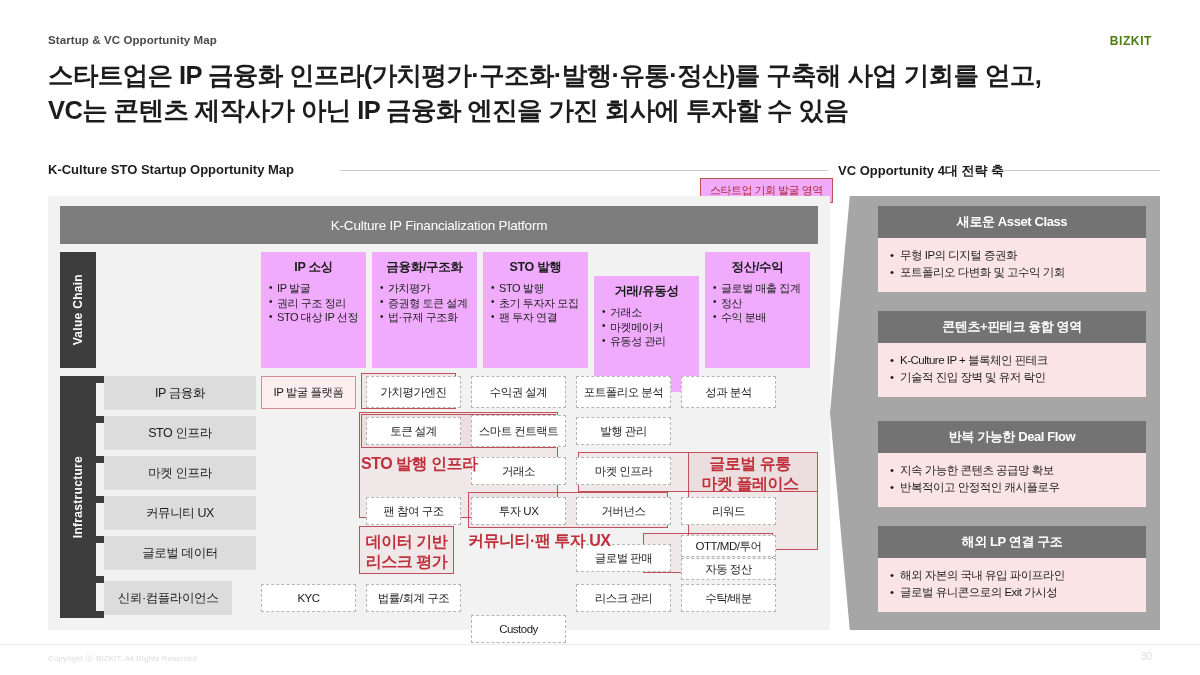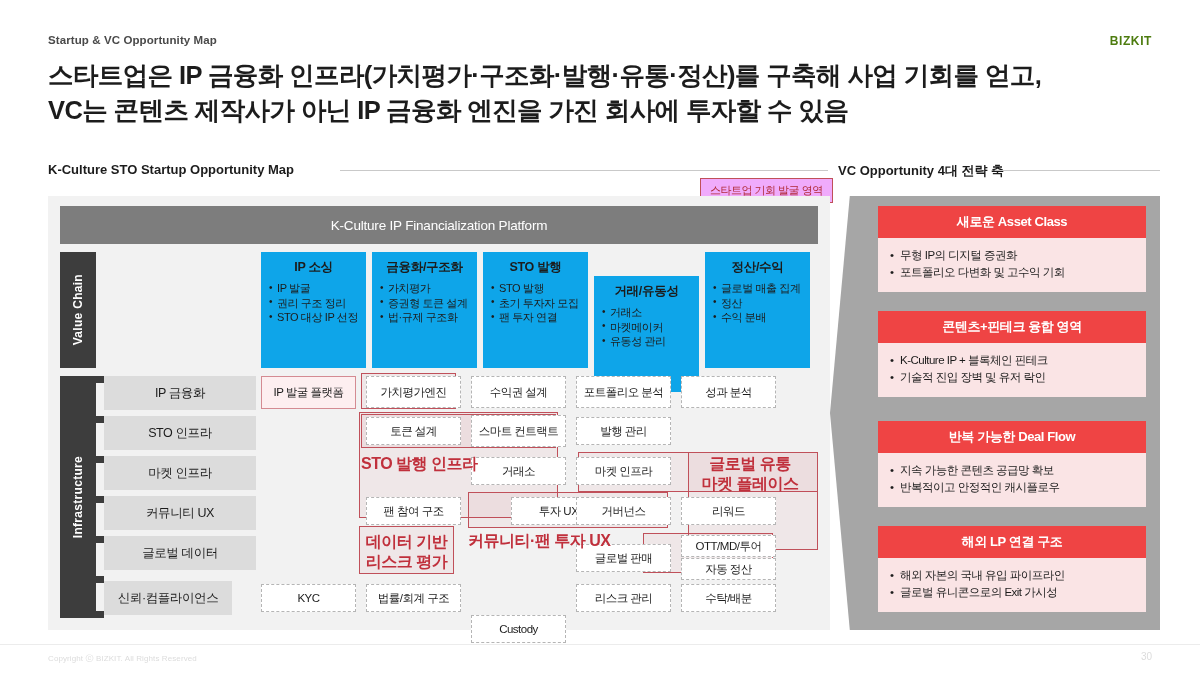--- a/index.html
+++ b/index.html
@@ -65,21 +65,21 @@
   .vbar-vc { left: 12px; top: 56px; width: 36px; height: 116px; }
   .vbar-infra { left: 12px; top: 180px; width: 36px; height: 242px; }
   
   .notch {
     position: absolute; left: 48px; width: 8px; height: 7px; background: #3d3d3d;
   }
 
   
   .vc-card {
     position: absolute; top: 56px; height: 116px;
-    background: #0ea5e9; padding: 7px 8px 6px 8px;
+    background: #f0abfc; padding: 7px 8px 6px 8px;
   }
   .vc-card h4 {
     font-size: 12.5px; font-weight: bold; color: #1c1c1c;
     text-align: center; margin-bottom: 5px; letter-spacing: -0.3px;
   }
   .vc-card ul { list-style: none; }
   .vc-card li {
     font-size: 11px; color: #1c1c1c; line-height: 1.32;
     padding-left: 8px; position: relative; letter-spacing: -0.4px;
   }
@@ -124,21 +124,21 @@
   }
 
   
   .chev {
     position: absolute; left: 830px; top: 196px;
     width: 330px; height: 434px; background: #a6a6a6;
     clip-path: polygon(6% 0%, 100% 0%, 100% 100%, 6% 100%, 0% 50%);
   }
   .vc-box { position: absolute; width: 268px; left: 878px; }
   .vc-box .hd {
-    background: #ef4444; color: #fff; height: 32px;
+    background: #737373; color: #fff; height: 32px;
     display: flex; align-items: center; justify-content: center;
     font-size: 13px; font-weight: bold; letter-spacing: -0.4px;
   }
   .vc-box .bd {
     background: #fae4e5; padding: 9px 12px 10px 12px;
   }
   .vc-box .bd li {
     list-style: none; font-size: 11.5px; color: #1c1c1c;
     line-height: 1.5; padding-left: 10px; position: relative; letter-spacing: -0.5px;
   }
@@ -263,21 +263,21 @@
     <div class="cell" style="left:633px; top:180px; width:95px; height:32px;">성과 분석</div>
 
     <div class="cell" style="left:318px; top:221px; width:95px; height:28px;">토큰 설계</div>
     <div class="cell" style="left:423px; top:219px; width:95px; height:32px;">스마트 컨트랙트</div>
     <div class="cell" style="left:528px; top:221px; width:95px; height:28px;">발행 관리</div>
 
     <div class="cell" style="left:423px; top:261px; width:95px; height:28px;">거래소</div>
     <div class="cell" style="left:528px; top:261px; width:95px; height:28px;">마켓 인프라</div>
 
     <div class="cell" style="left:318px; top:301px; width:95px; height:28px;">팬 참여 구조</div>
-    <div class="cell" style="left:423px; top:301px; width:95px; height:28px;margin-left:40px;">투자 UX</div>
+    <div class="cell" style="left:423px; top:301px; width:95px; height:28px;">투자 UX</div>
     <div class="cell" style="left:528px; top:301px; width:95px; height:28px;">거버넌스</div>
     <div class="cell" style="left:633px; top:301px; width:95px; height:28px;">리워드</div>
 
     <div class="cell" style="left:528px; top:348px; width:95px; height:28px;">글로벌 판매</div>
     <div class="cell" style="left:633px; top:339px; width:95px; height:22px;">OTT/MD/투어</div>
     <div class="cell" style="left:633px; top:362px; width:95px; height:22px;">자동 정산</div>
 
     <div class="cell" style="left:213px; top:388px; width:95px; height:28px;">KYC</div>
     <div class="cell" style="left:318px; top:388px; width:95px; height:28px;">법률/회계 구조</div>
     <div class="cell" style="left:423px; top:388px; width:95px; height:28px;margin-top:31px;">Custody</div>

